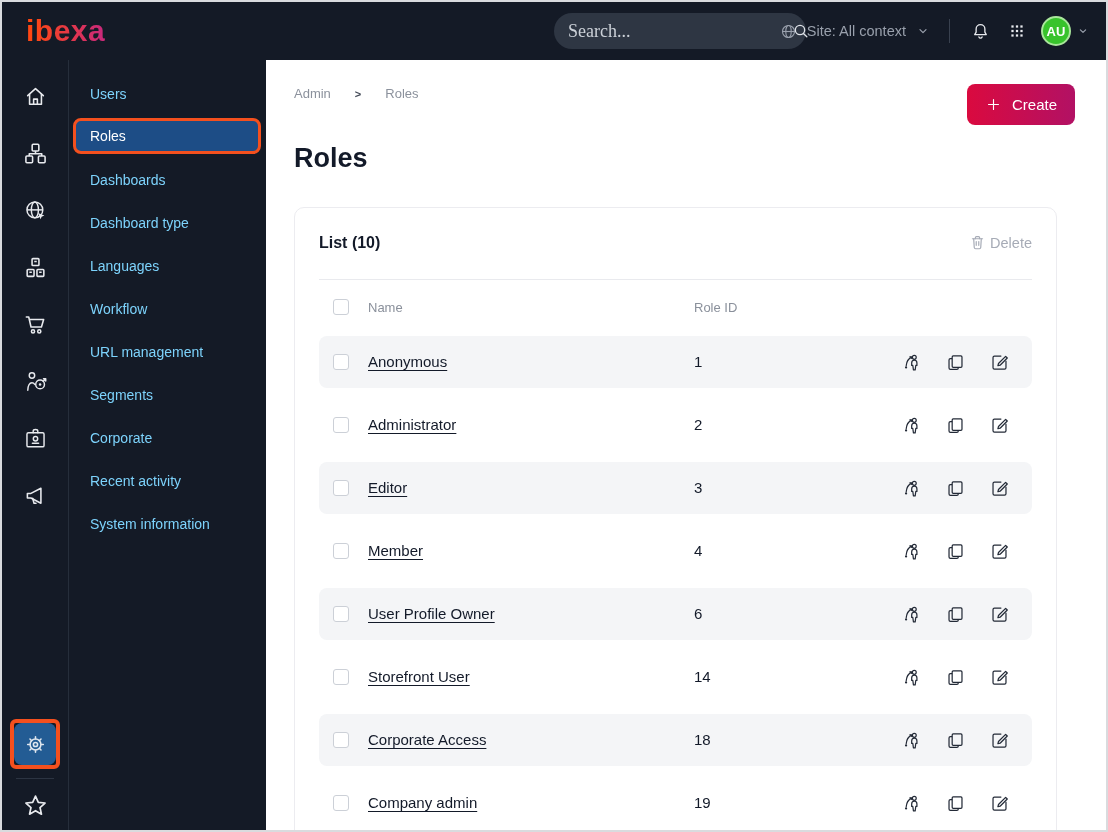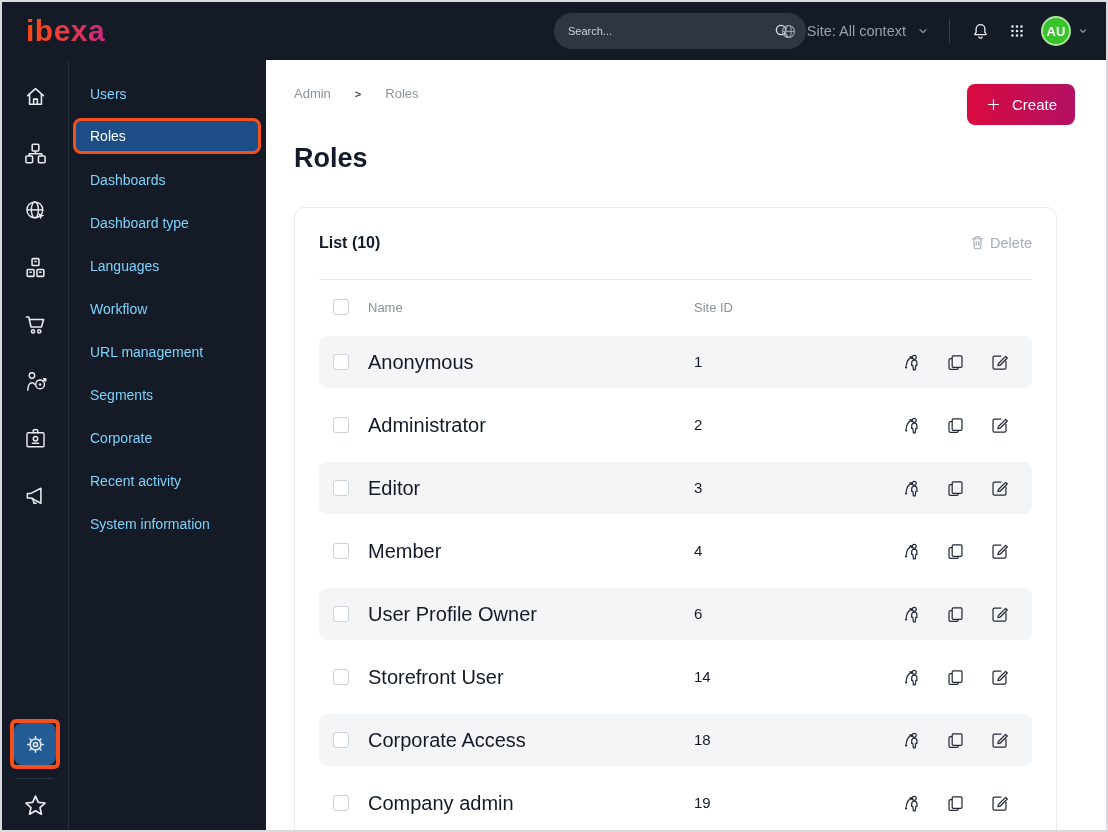--- a/index.html
+++ b/index.html
@@ -18,21 +18,21 @@
   body{width:1108px;height:832px;font-family:"Liberation Sans",sans-serif;background:#fff;}
   .page{position:relative;width:1108px;height:832px;border:2px solid #d9dbde;background:#fff;overflow:hidden;}
 
   
   .topbar{position:absolute;top:0;left:0;right:0;height:58px;background:var(--dark);}
   .logo{position:absolute;left:24px;top:12px;font-size:30px;font-weight:bold;letter-spacing:.5px;
     background:linear-gradient(90deg,#ff4713 10%,#cb2a78 95%);
     -webkit-background-clip:text;background-clip:text;color:transparent;cursor:pointer;}
   .search{position:absolute;left:552px;top:11px;width:252px;height:36px;background:#2e3643;
     border-radius:18px;display:flex;align-items:center;padding:0 14px;}
-  .search input{flex:1;background:transparent;border:none;outline:none;color:#22c55e;font-size:11px;font-family:Liberation Sans, sans-serif;}
+  .search input{flex:1;background:transparent;border:none;outline:none;color:#22c55e;font-size:18px;font-family:Liberation Serif, serif;}
   .search input::placeholder{color:#ccd1d8;opacity:1;}
   .search .mag{color:#dfe3e9;display:flex;}
   .top-right{position:absolute;right:16px;top:0;height:58px;display:flex;align-items:center;gap:13px;}
   .site-context{display:flex;align-items:center;gap:9px;font-size:14.5px;color:#99a0ac;background:none;border:none;cursor:pointer;font-family:inherit;}
   .divider-v{width:1px;height:24px;background:#39414f;margin:0 5px;}
   .tb-icon{background:none;border:none;color:#e8eaee;display:flex;cursor:pointer;padding:2px;}
   .user-menu{display:flex;align-items:center;gap:5px;background:none;border:none;cursor:pointer;}
   .avatar{width:30px;height:30px;border-radius:50%;background:var(--avatar-bg);border:2px solid var(--avatar-ring);
     color:#fff;font-size:13px;font-weight:bold;display:flex;align-items:center;justify-content:center;}
   .chev{color:#9aa1ad;display:flex;}
@@ -75,21 +75,21 @@
 
   .thead{display:flex;align-items:center;margin-top:15px;height:24px;padding:0 22px 0 14px;color:var(--muted);font-size:13px;}
   .col-check{width:35px;display:flex;align-items:center;}
   .col-name{width:326px;}
   .col-id{flex:1;}
   .col-actions{width:130px;}
   .rows{margin-top:17px;}
   .row{display:flex;align-items:center;height:52px;border-radius:8px;padding:0 22px 0 14px;margin-bottom:11px;}
   .row.striped{background:#f4f5f7;}
   .checkbox{width:16px;height:16px;border:1px solid #ccd0d7;border-radius:3px;background:#fff;display:inline-block;cursor:pointer;}
-  .row-name{color:var(--ink);font-size:20px;text-underline-offset:3px;cursor:pointer;}
+  .row-name{color:var(--ink);font-size:15px;text-decoration:underline;text-underline-offset:3px;cursor:pointer;}
   .row-id{font-size:15px;color:var(--ink);}
   .row-actions{display:flex;gap:23px;justify-content:flex-end;align-items:center;width:130px;}
   .icon-btn{color:#232a37;background:none;border:none;padding:0;cursor:pointer;display:flex;}
   svg{display:block;}
 </style>
 </head>
 <body>
 
 <div class="page">
 
@@ -330,21 +330,21 @@
             <span>Delete</span>
           </button>
         </div>
         <div class="card-divider"></div>
 
         <div class="thead">
           <span class="col-check">
               <span class="checkbox"></span>
             </span>
           <span class="col-name">Name</span>
-          <span class="col-id">Site ID</span>
+          <span class="col-id">Role ID</span>
           <span class="col-actions"></span>
         </div>
 
         <div class="rows">
             <div class="row striped">
     <span class="col-check">
                 <span class="checkbox"></span>
               </span>
     <span class="col-name"><a class="row-name">Anonymous</a></span>
     <span class="col-id"><span class="row-id">1</span></span>

